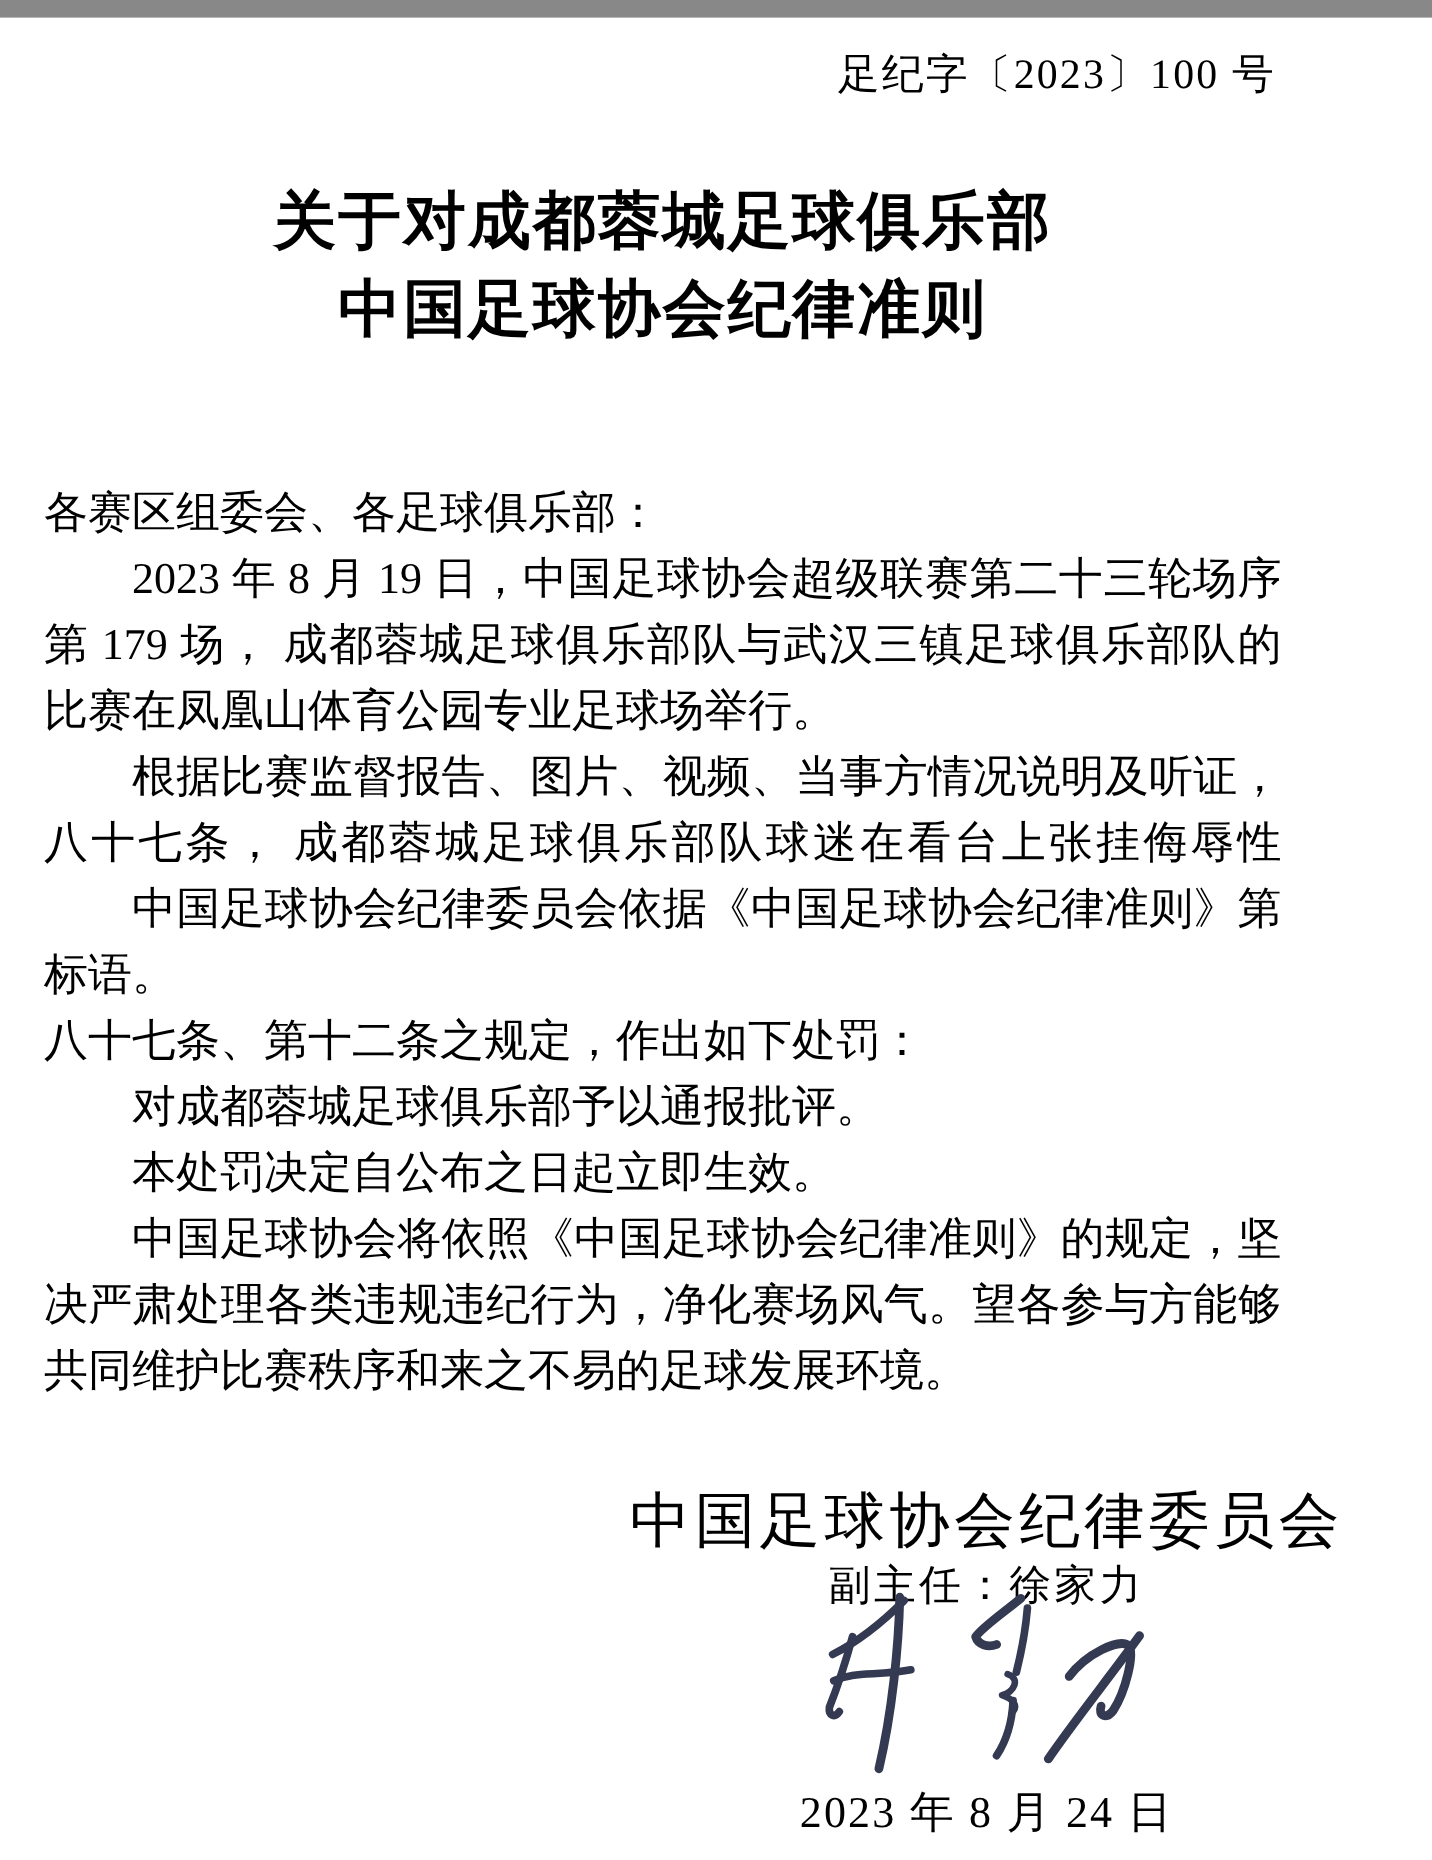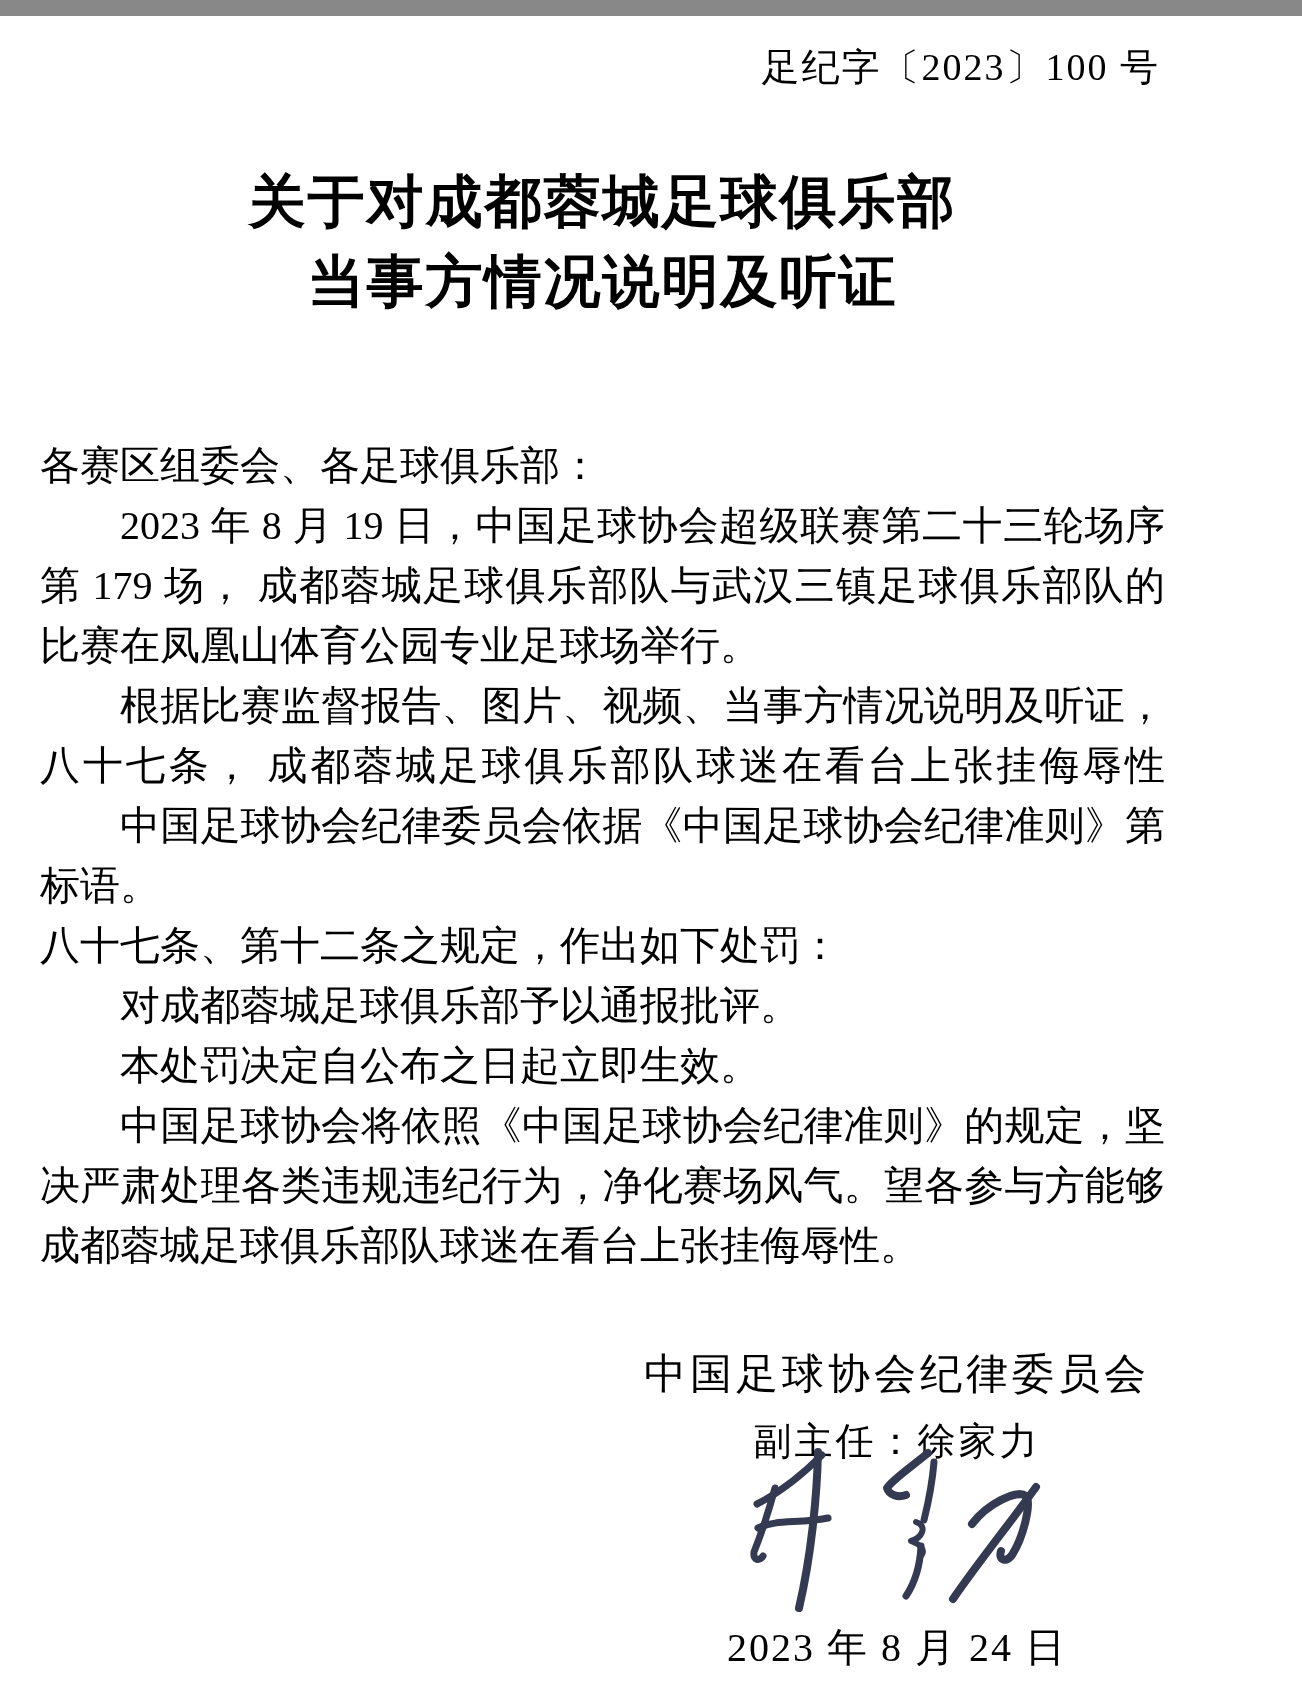--- a/index.html
+++ b/index.html
@@ -29,55 +29,55 @@
   .line.indent { text-indent:80px; }
   .line.fill {
     text-align:justify;
     text-align-last:justify;
     text-justify:inter-character;
   }
   .sig-org, .sig-role, .sig-date {
     position:absolute; left:492px; width:810px;
     text-align:center; white-space:nowrap;
   }
-  .sig-org  { top:1330px; font-size:42px; letter-spacing:4px; }
+  .sig-org  { top:1330px; font-size:55px; letter-spacing:4px; }
   .sig-role { top:1400px; font-size:38px; letter-spacing:3px; }
   .sig-date { top:1604px; font-size:40px; letter-spacing:2px; }
   .sig-svg {
     position:absolute; left:735px; top:1426px;
     width:320px; height:185px; pointer-events:none;
   }
 </style>
 </head>
 <body>
 
 <div class="page">
 
   <div class="doc-number">足纪字〔2023〕100 号</div>
 
   <div class="title">
     <div>关于对成都蓉城足球俱乐部</div>
-    <div>当事方情况说明及听证</div>
+    <div>中国足球协会纪律准则</div>
   </div>
 
   <div class="body-text">
     <div class="line">各赛区组委会、各足球俱乐部：</div>
     <div class="line indent fill">2023 年 8 月 19 日，中国足球协会超级联赛第二十三轮场序</div>
     <div class="line fill">第 179 场， 成都蓉城足球俱乐部队与武汉三镇足球俱乐部队的</div>
     <div class="line">比赛在凤凰山体育公园专业足球场举行。</div>
     <div class="line indent fill">根据比赛监督报告、图片、视频、当事方情况说明及听证，</div>
     <div class="line fill">八十七条， 成都蓉城足球俱乐部队球迷在看台上张挂侮辱性</div>
     <div class="line indent fill">中国足球协会纪律委员会依据《中国足球协会纪律准则》第</div>
     <div class="line">标语。</div>
     <div class="line">八十七条、第十二条之规定，作出如下处罚：</div>
     <div class="line indent">对成都蓉城足球俱乐部予以通报批评。</div>
     <div class="line indent">本处罚决定自公布之日起立即生效。</div>
     <div class="line indent fill">中国足球协会将依照《中国足球协会纪律准则》的规定，坚</div>
     <div class="line fill">决严肃处理各类违规违纪行为，净化赛场风气。望各参与方能够</div>
-    <div class="line">成都蓉城足球俱乐部队球迷在看台上张挂侮辱性。</div>
+    <div class="line">共同维护比赛秩序和来之不易的足球发展环境。</div>
   </div>
 
   <div class="sig-org">中国足球协会纪律委员会</div>
 
   <div class="sig-role">副主任：徐家力</div>
 
   <svg class="sig-svg" viewBox="0 0 320 185" aria-hidden="true">
     <g fill="none" stroke-width="7" stroke-linecap="round" stroke-linejoin="round" stroke="#343a52">
 
       <path d="M87,13 C70,30 46,50 22,62"></path>

